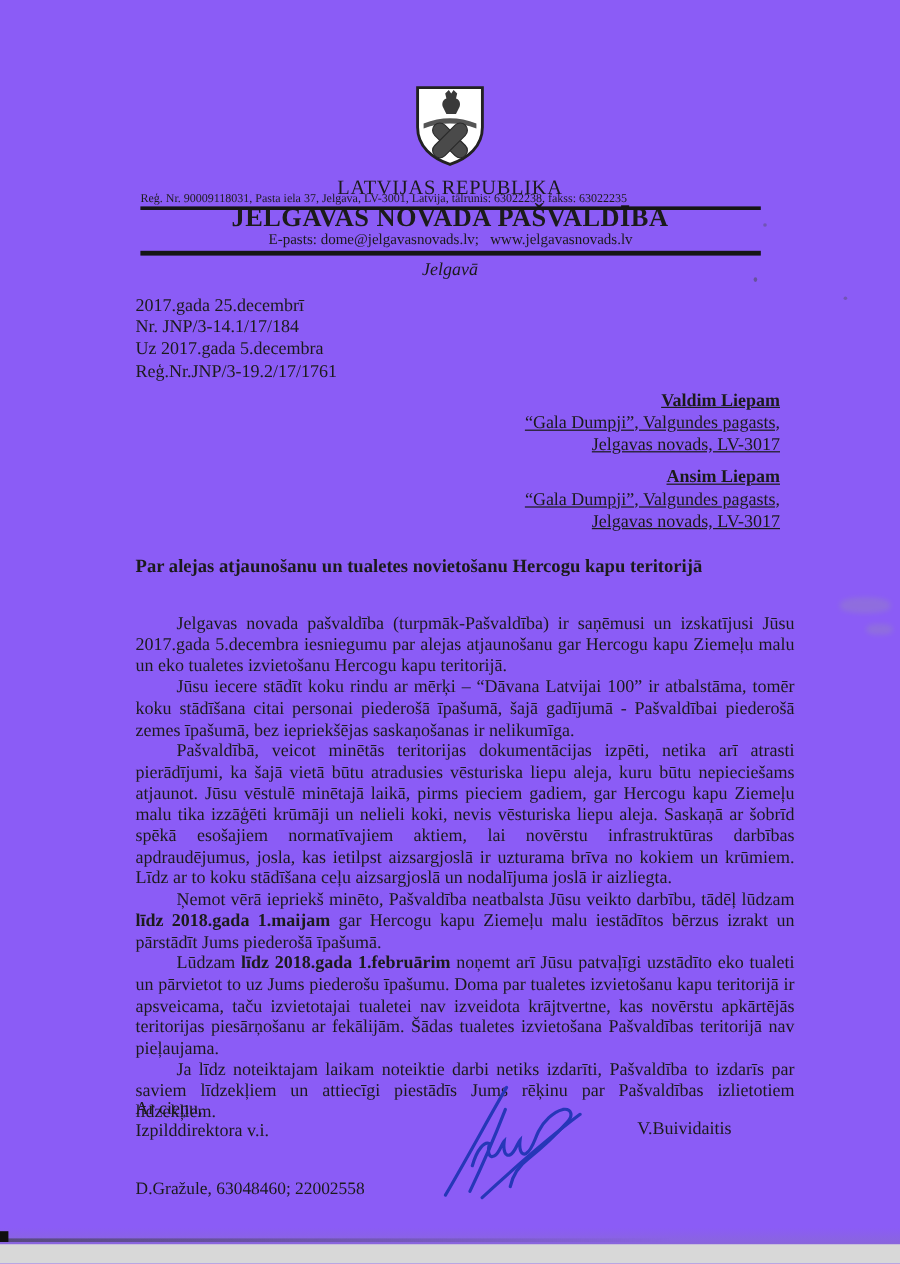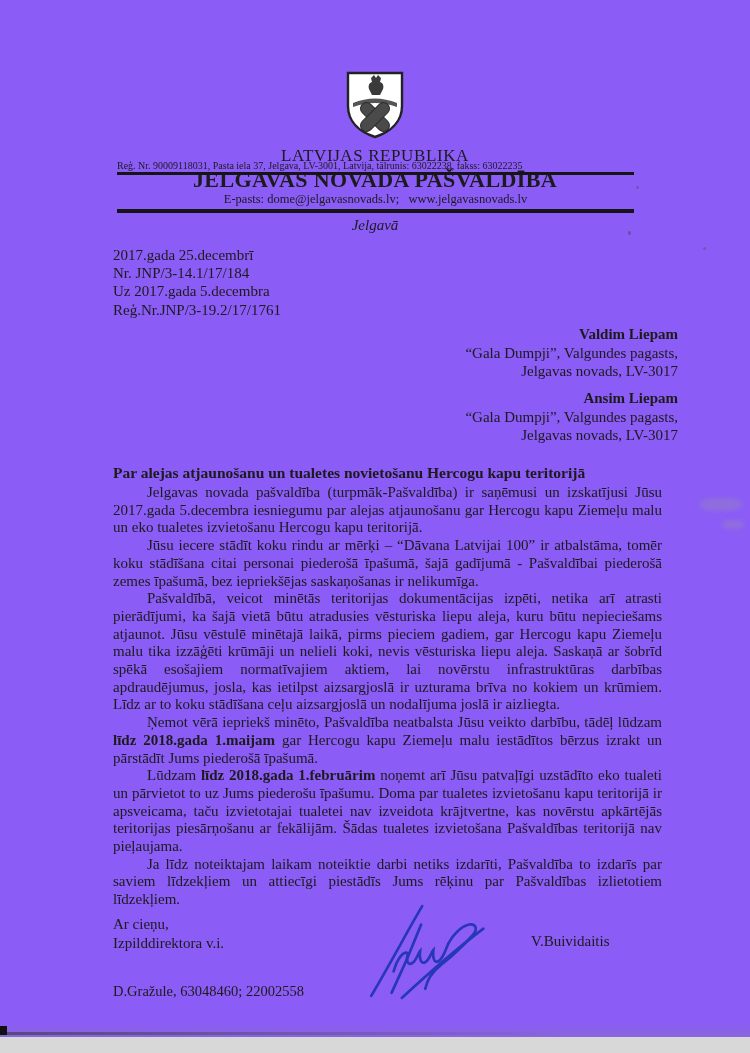--- a/index.html
+++ b/index.html
@@ -17,26 +17,26 @@
   .rule{position:absolute;left:117px;width:517px;background:#151515;}
   .rule-thin{top:172px;height:2.5px;}
   .rule-thick{top:209px;height:3.5px;}
   .reg-line{position:absolute;top:160px;left:117px;width:517px;text-align:left;font-size:10px;}
   .mail-line{position:absolute;top:192px;left:117px;width:517px;text-align:center;font-size:12.5px;}
   .mail-line .lnk{}
   .place{position:absolute;top:217px;left:0;width:750px;text-align:center;font-size:15px;font-style:italic;}
   
   .refblock{position:absolute;top:246px;left:113px;font-size:15px;line-height:18.2px;}
   
-  .recipient{position:absolute;right:72px;text-align:right;font-size:15px;line-height:18.5px;}
+  .recipient{position:absolute;right:100px;text-align:right;font-size:15px;line-height:18.5px;text-decoration:underline;}
   .recipient .name{font-weight:bold;}
   .rec1{top:325px;} .rec2{top:389px;}
   
   .subject{position:absolute;top:464px;left:113px;width:549px;font-size:15.5px;font-weight:bold;}
-  .body-block{position:absolute;top:484px;left:113px;width:549px;font-size:15px;line-height:17.7px;text-align:justify;}
+  .body-block{position:absolute;top:512px;left:113px;width:549px;font-size:15px;line-height:17.7px;text-align:justify;}
   .body-block p{margin:0;text-indent:34px;}
   
   .closing{position:absolute;top:915px;left:113px;font-size:15px;line-height:18.5px;}
   .signature{position:absolute;top:898px;left:356px;width:165px;height:102px;}
   .signer-name{position:absolute;top:933px;left:531px;font-size:15px;}
   .footer-contact{position:absolute;top:983px;left:113px;font-size:14.5px;}
   
   .scan-fog{position:absolute;bottom:0;left:0;width:100%;height:14px;
     background:linear-gradient(to top,rgba(130,130,140,.25),rgba(130,130,140,0));}
   .scan-bar{position:absolute;bottom:2px;left:0;width:560px;height:3px;filter:blur(.6px);

